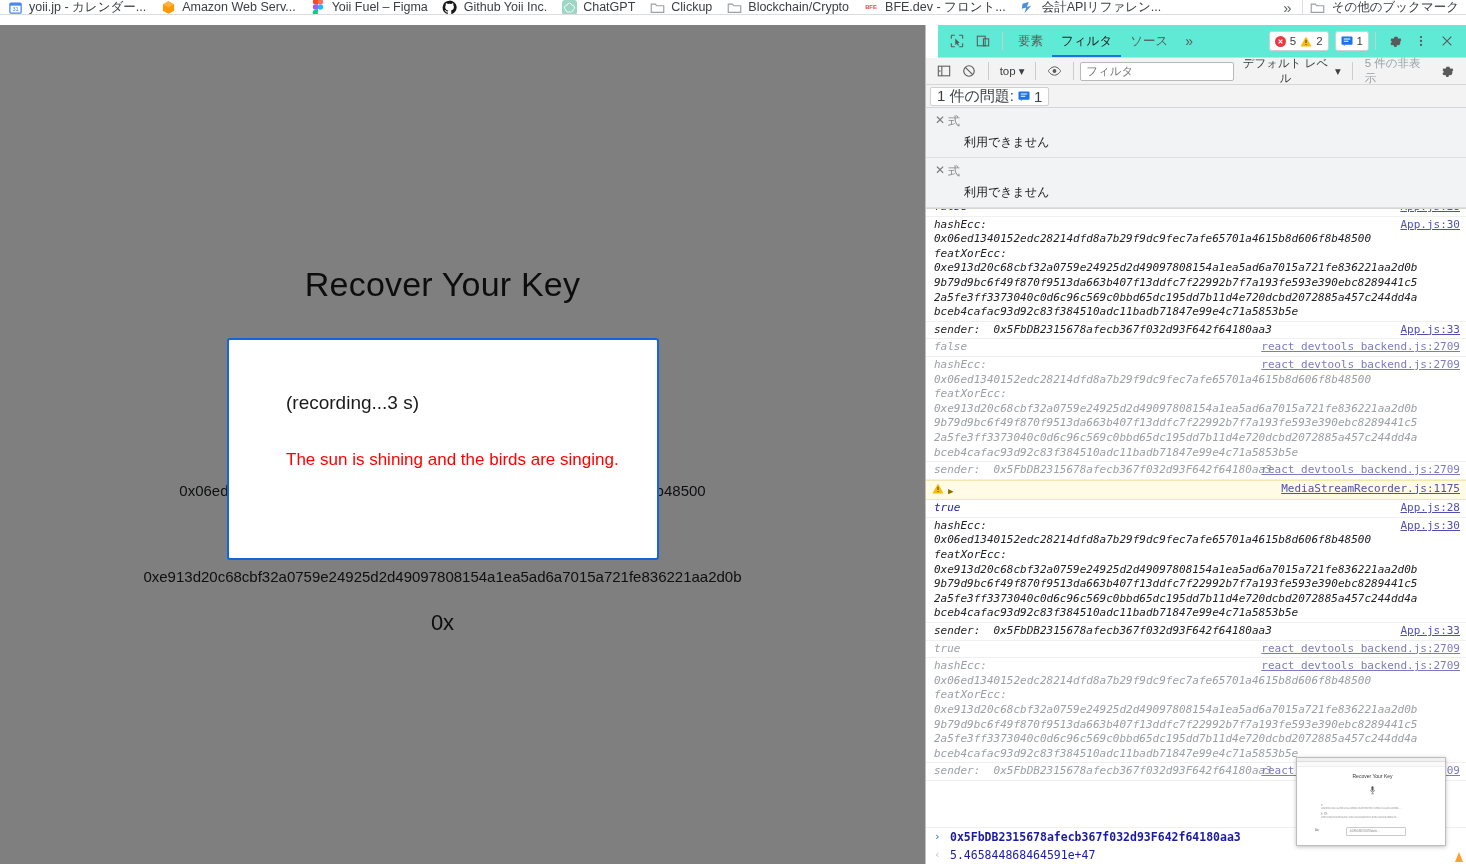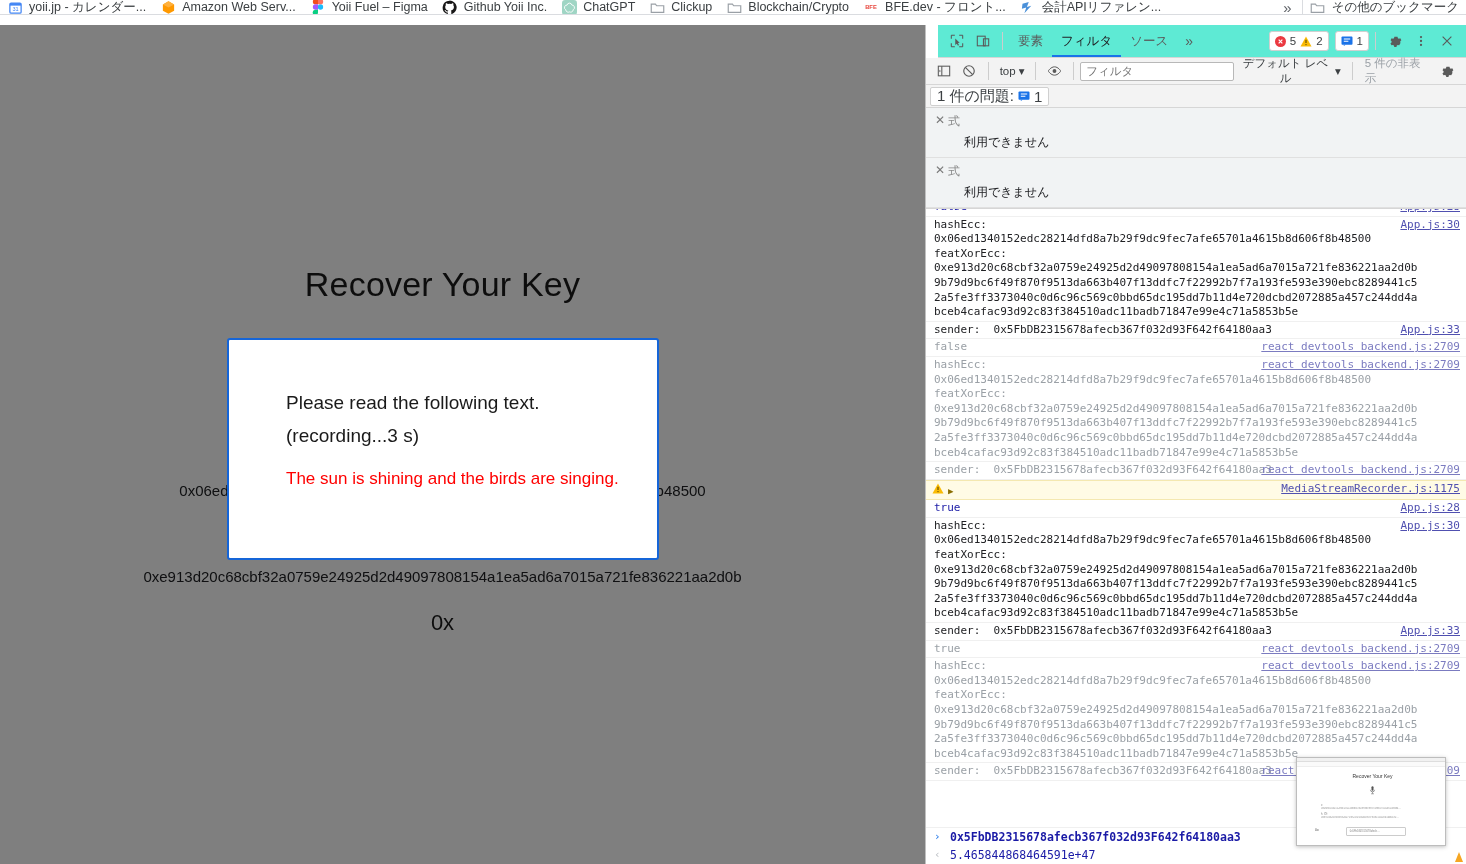--- a/index.html
+++ b/index.html
@@ -173,21 +173,21 @@
   }
   .modal-line1 {
     font-size: 19px; color: #1a1a1a;
     line-height: 33px;
   }
   .modal-line2 {
     font-size: 19px; color: #1a1a1a;
     line-height: 33px;
   }
   .modal-prompt {
-    margin-top: 14px;
+    margin-top: 28px;
     font-size: 17px;
     color: #ff0000;
     line-height: 26px;
   }
 
   
   .devtools {
     position: absolute;
     top: 25px; left: 925px;
     width: 541px; height: 839px;
@@ -317,21 +317,21 @@
     font-family: "DejaVu Sans Mono", monospace;
     font-size: 11px;
     line-height: 14.6px;
     border-bottom: 1px solid #f0f0f0;
     padding: 1px 0 1px 8px;
     position: relative;
     min-height: 16px;
     display: flex;
     color: #202124;
   }
-  .log .body { flex: 1 1 auto; white-space: pre-wrap; word-break: break-all; padding-right: 15px; }
+  .log .body { flex: 1 1 auto; white-space: pre-wrap; word-break: break-all; padding-right: 15px; font-style: italic; }
   .log .src {
     position: absolute;
     right: 6px; top: 1px;
     font-family: "DejaVu Sans Mono", monospace;
     font-size: 11px;
     color: #5050b0;
     text-decoration: underline;
     cursor: pointer;
     white-space: nowrap;
   }
@@ -543,21 +543,20 @@
         <div class="field-row">
           <span class="prefix-0x">0x</span>
         </div>
 
       </div>
     </div>
 
     <div class="backdrop"></div>
 
     <div class="modal">
-      <div class="modal-line1">Please read the following text.</div>
       <div class="modal-line2">(recording...3 s)</div>
       <div class="modal-prompt">The sun is shining and the birds are singing.</div>
     </div>
 
   </div>
 
   <div class="devtools">
 
     <div class="dt-toolbar">
       <span class="dt-icon-btn">

